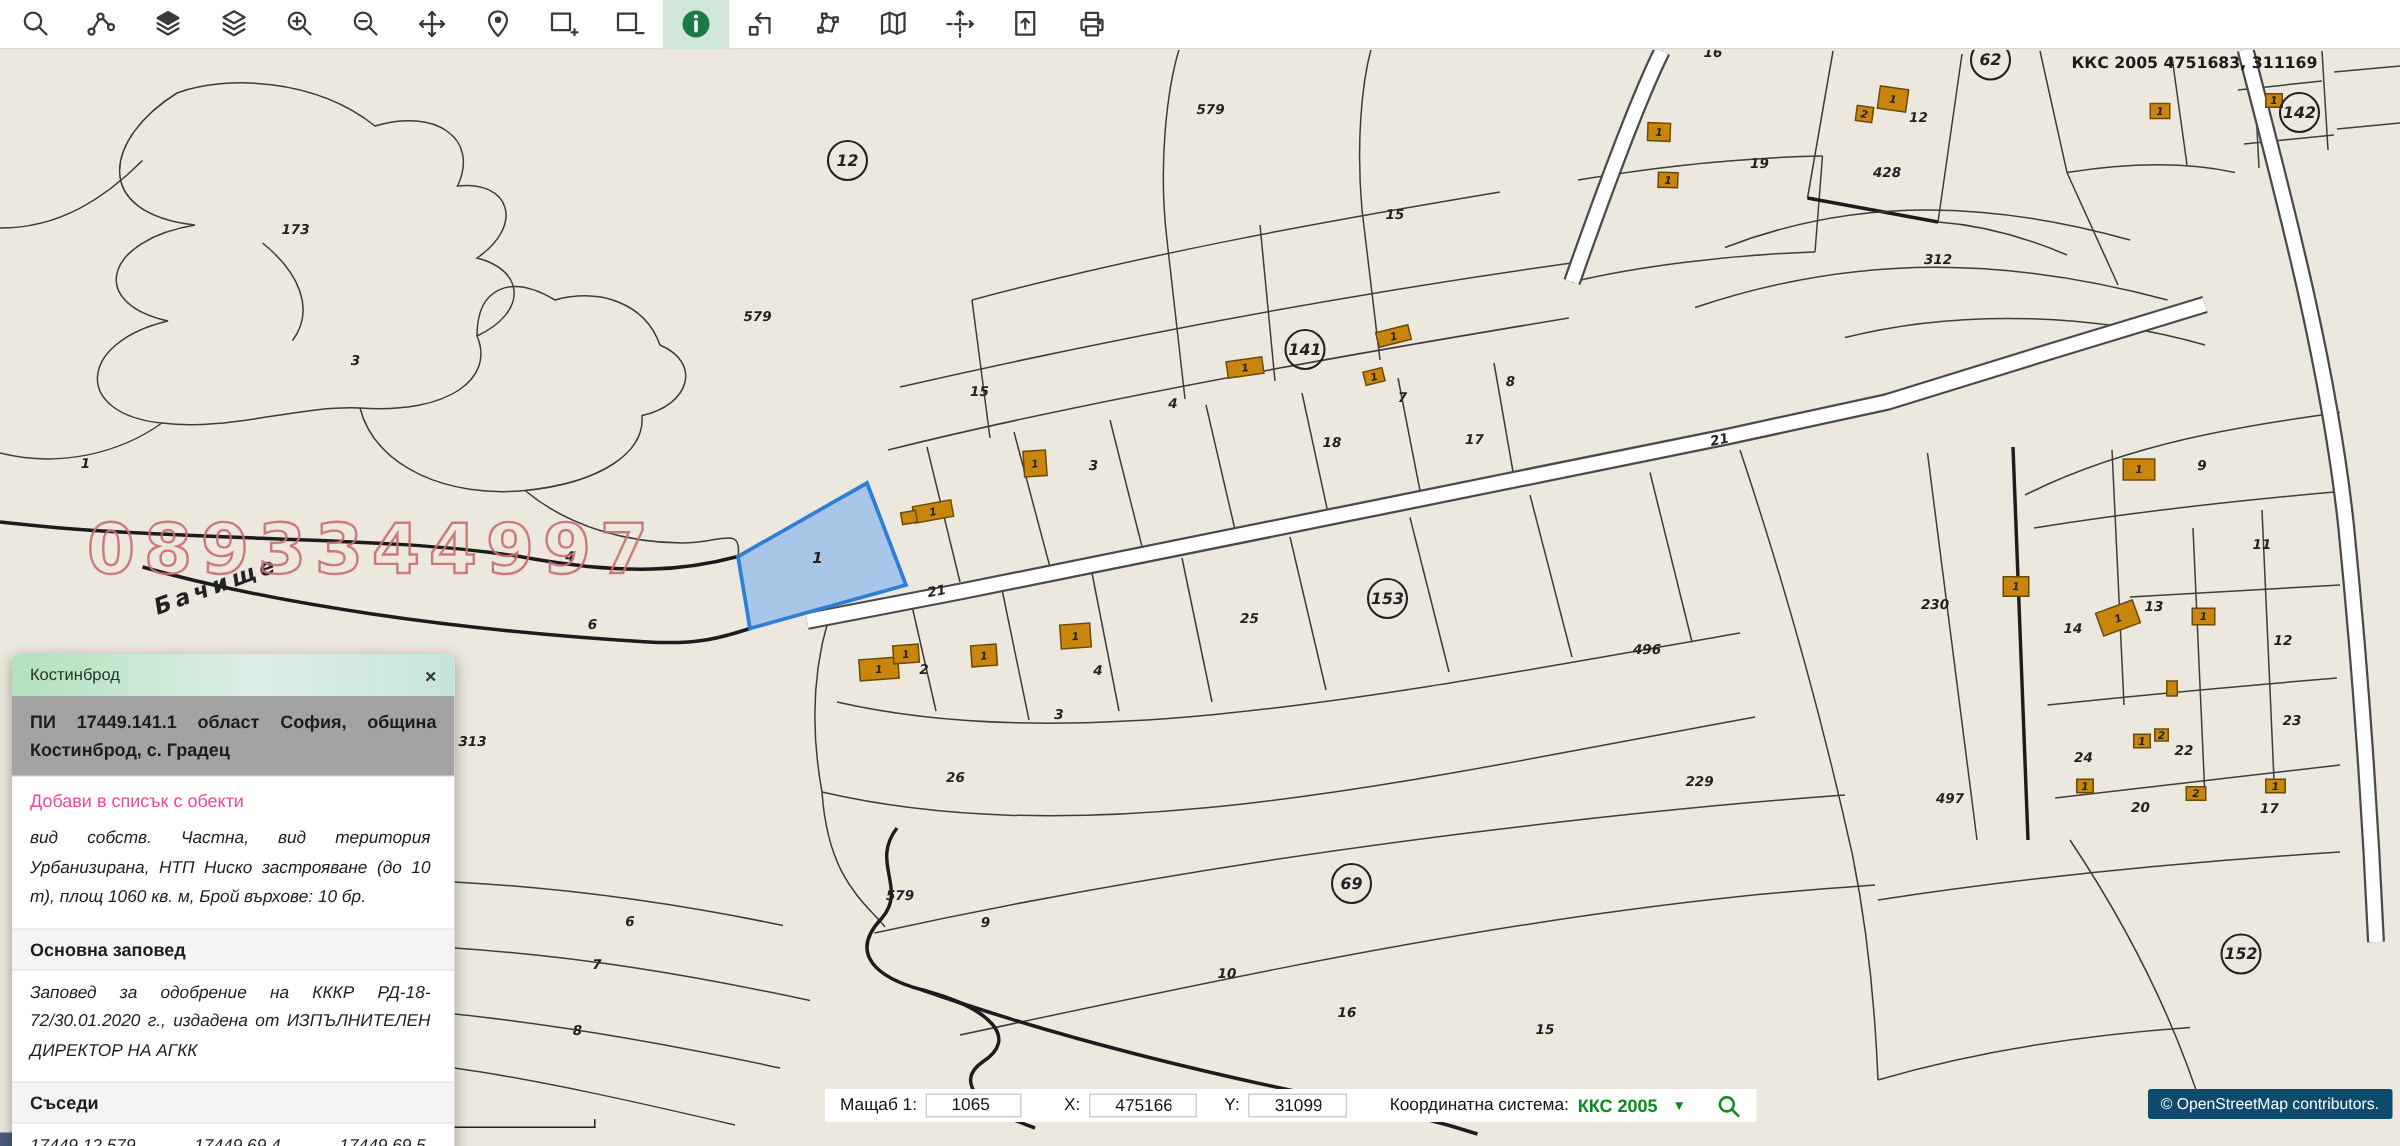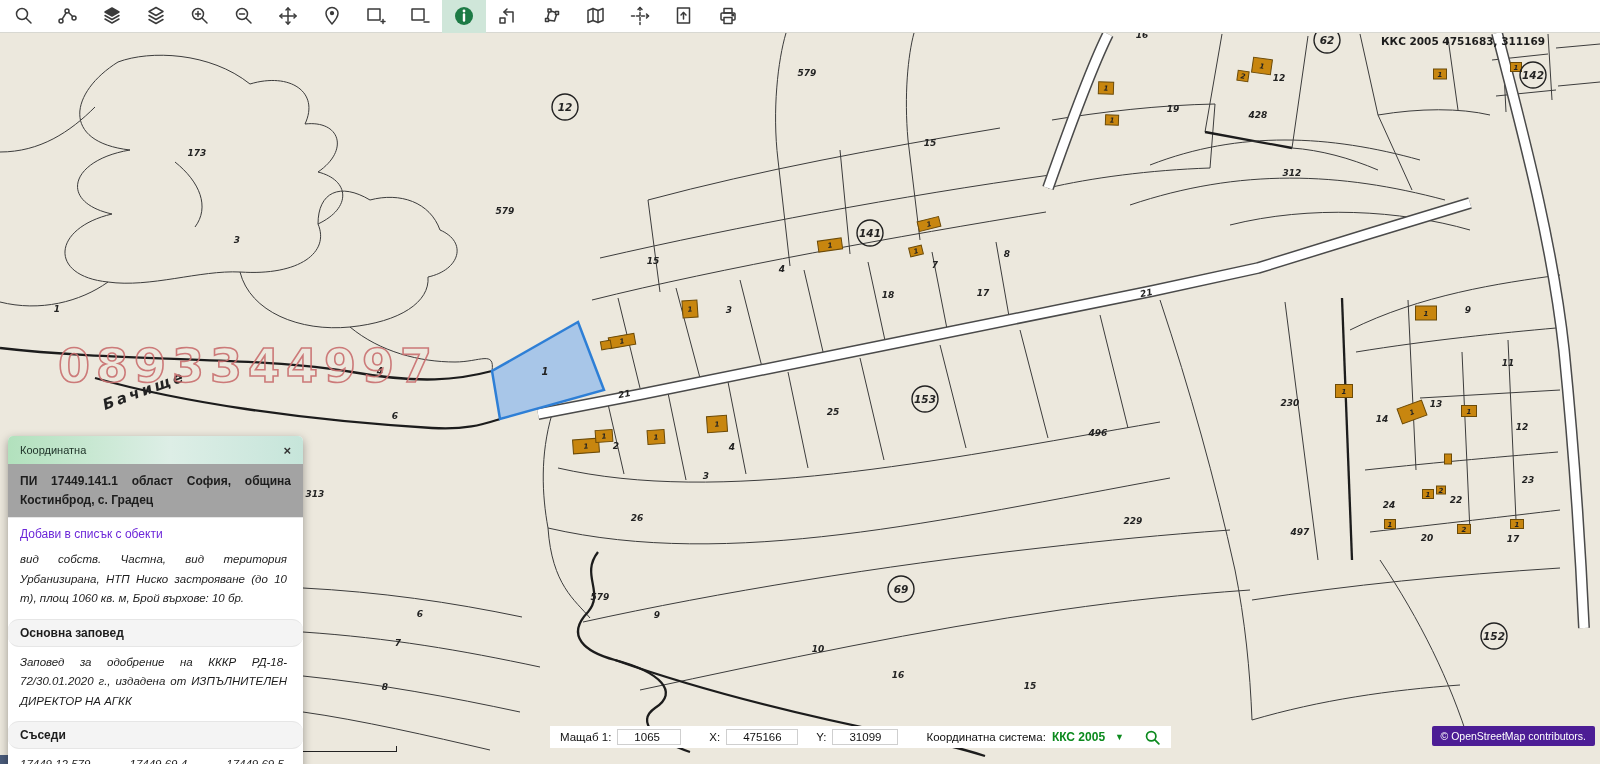--- a/index.html
+++ b/index.html
@@ -25,37 +25,37 @@
   .circ { fill:none; stroke:#222; stroke-width:1.4; }
 
   
   .panel { position:absolute; left:8px; top:436px; width:295px; background:#ffffff; z-index:40;
            border-radius:5px; box-shadow:0 3px 10px rgba(0,0,0,.35); overflow:hidden; font-size:11.5px; color:#1d1d1d; }
   .panel-header { height:28px; display:flex; align-items:center; justify-content:space-between; padding:0 12px;
                   background:linear-gradient(90deg,#b2e1bd 0%,#ddeee6 55%,#c6e5da 100%); }
   .panel-title { font-size:11px; color:#20342a; }
   .panel-close { font-size:13px; font-weight:bold; color:#333; cursor:pointer; line-height:1; }
   .obj-title { background:#a3a3a3; border-bottom:1px solid #e6e6e6; padding:8px 12px; font-weight:bold; font-size:12px; line-height:1.55; text-align:justify; }
-  .add-link { display:block; padding:9px 12px 3px 12px; color:#6d28d9; font-size:12px; text-decoration:none; cursor:pointer; }
+  .add-link { display:block; padding:9px 12px 3px 12px; color:#ec4899; font-size:12px; text-decoration:none; cursor:pointer; }
   .panel-text { padding:6px 16px 10px 12px; line-height:1.7; text-align:justify;font-style:italic; }
-  .sec-head { background:#f4f4f4; border-top:1px solid #e6e6e6; border-bottom:1px solid #e6e6e6; padding:6px 12px; font-weight:bold; font-size:12px;border-radius:11px; }
+  .sec-head { background:#f4f4f4; border-top:1px solid #e6e6e6; border-bottom:1px solid #e6e6e6; padding:6px 12px; font-weight:bold; font-size:12px; }
 
   
   .status-bar { position:absolute; left:550px; top:726px; height:22px; background:#ffffff; z-index:35;
                 display:flex; align-items:center; padding:0 10px; font-size:11.5px; color:#111; gap:6px; }
   .status-bar input { width:64px; height:16px; border:1px solid #cfcfcf; background:#fff; font-size:11.5px;
                       font-family:"Liberation Sans", sans-serif; padding:0 16px; color:#111; }
   .crs-value { color:#0c8a1e; font-weight:bold; font-size:12px; }
   .crs-caret { color:#0c8a1e; font-size:9px; margin-left:4px; cursor:pointer; }
   .sb-search { margin-left:14px; cursor:pointer; display:flex; align-items:center; }
   .sb-search svg { width:17px; height:17px; stroke:#0c8a1e; fill:none; stroke-width:2; stroke-linecap:round; }
   .gap1 { width:16px; } .gap2 { width:6px; }
 
   
-  .osm-badge { position:absolute; right:5px; top:726px; height:20px; background:#4c1d95; color:#fff; z-index:35;
+  .osm-badge { position:absolute; right:5px; top:726px; height:20px; background:#0c4a6e; color:#fff; z-index:35;
                font-size:10.5px; display:flex; align-items:center; padding:0 9px; border-radius:2px; gap:6px; }
 
   
   .scalebar { position:absolute; left:35px; top:740px; width:362px; height:14px; z-index:20; }
   .scalebar .bar { position:absolute; left:0; right:0; bottom:2px; height:6px; border-left:1.5px solid #222; border-right:1.5px solid #222; border-bottom:1.5px solid #222; }
   .scalebar .lbl { position:absolute; left:150px; top:-4px; font-size:9px; color:#222; }
 
   
   .corner-a { position:absolute; left:0; top:755px; width:12px; height:9px; background:#4a5b7a; z-index:21; }
   .corner-b { position:absolute; left:12px; top:757px; width:103px; height:7px; background:#cdccc7; z-index:21; }
@@ -487,21 +487,21 @@
 
   <div class="scalebar">
     <div class="bar"></div>
     <div class="lbl">50 m</div>
   </div>
   <div class="corner-a"></div>
   <div class="corner-b"></div>
 
   <div class="panel">
     <div class="panel-header">
-      <span class="panel-title">Координатна</span>
+      <span class="panel-title">Костинброд</span>
       <span class="panel-close">×</span>
     </div>
     <div class="obj-title">ПИ 17449.141.1 област София, община Костинброд, с. Градец</div>
     <a class="add-link">Добави в списък с обекти</a>
     <div class="panel-text">вид собств. Частна, вид територия Урбанизирана, НТП Ниско застрояване (до 10 m), площ 1060 кв. м, Брой върхове: 10 бр.</div>
     <div class="sec-head">Основна заповед</div>
     <div class="panel-text">Заповед за одобрение на КККР РД-18-72/30.01.2020 г., издадена от ИЗПЪЛНИТЕЛЕН ДИРЕКТОР НА АГКК</div>
     <div class="sec-head">Съседи</div>
     <div class="panel-text">17449.12.579,   17449.69.4,   17449.69.5,   17449.141.2, 17449.153.21</div>
   </div>

